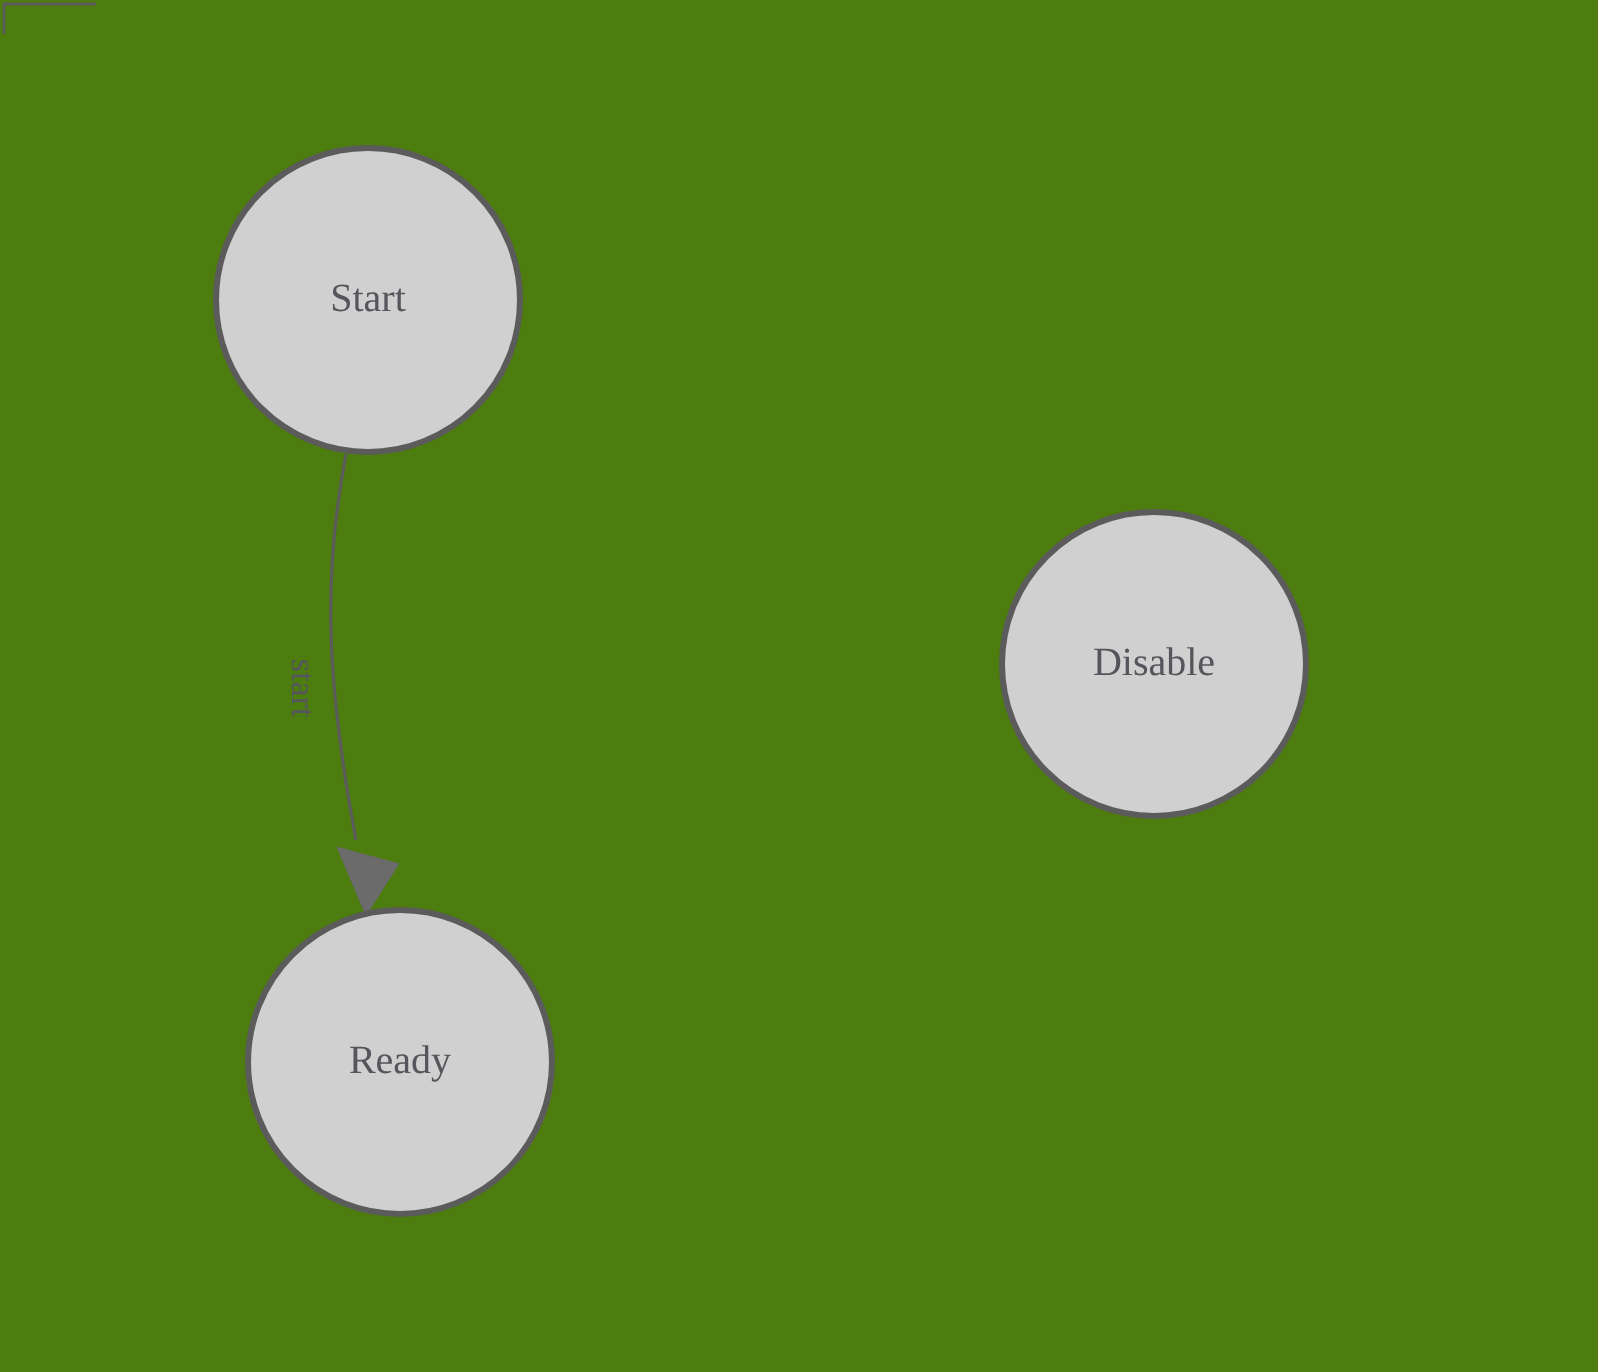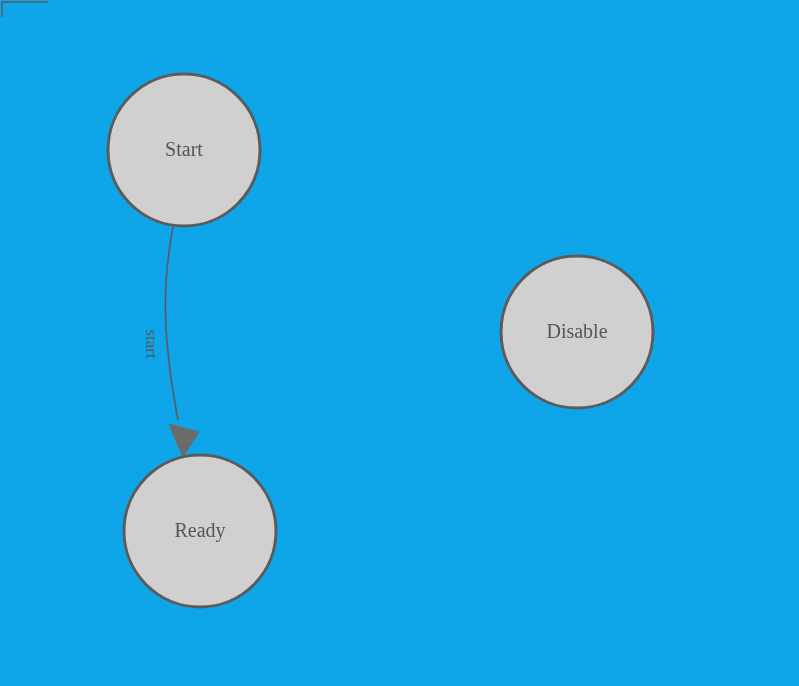--- a/index.html
+++ b/index.html
@@ -10,21 +10,21 @@
   body {
     width: 799px;
     height: 686px;
     font-family: "Liberation Serif", serif;
     overflow: hidden;
   }
   #canvas {
     position: relative;
     width: 799px;
     height: 686px;
-    background: #0ea5e9;
+    background: #4d7c0f;
     text-decoration: underline;
   }
   .graph-svg {
     position: absolute;
     left: 0;
     top: 0;
     width: 799px;
     height: 686px;
   }
   .node-circle {

